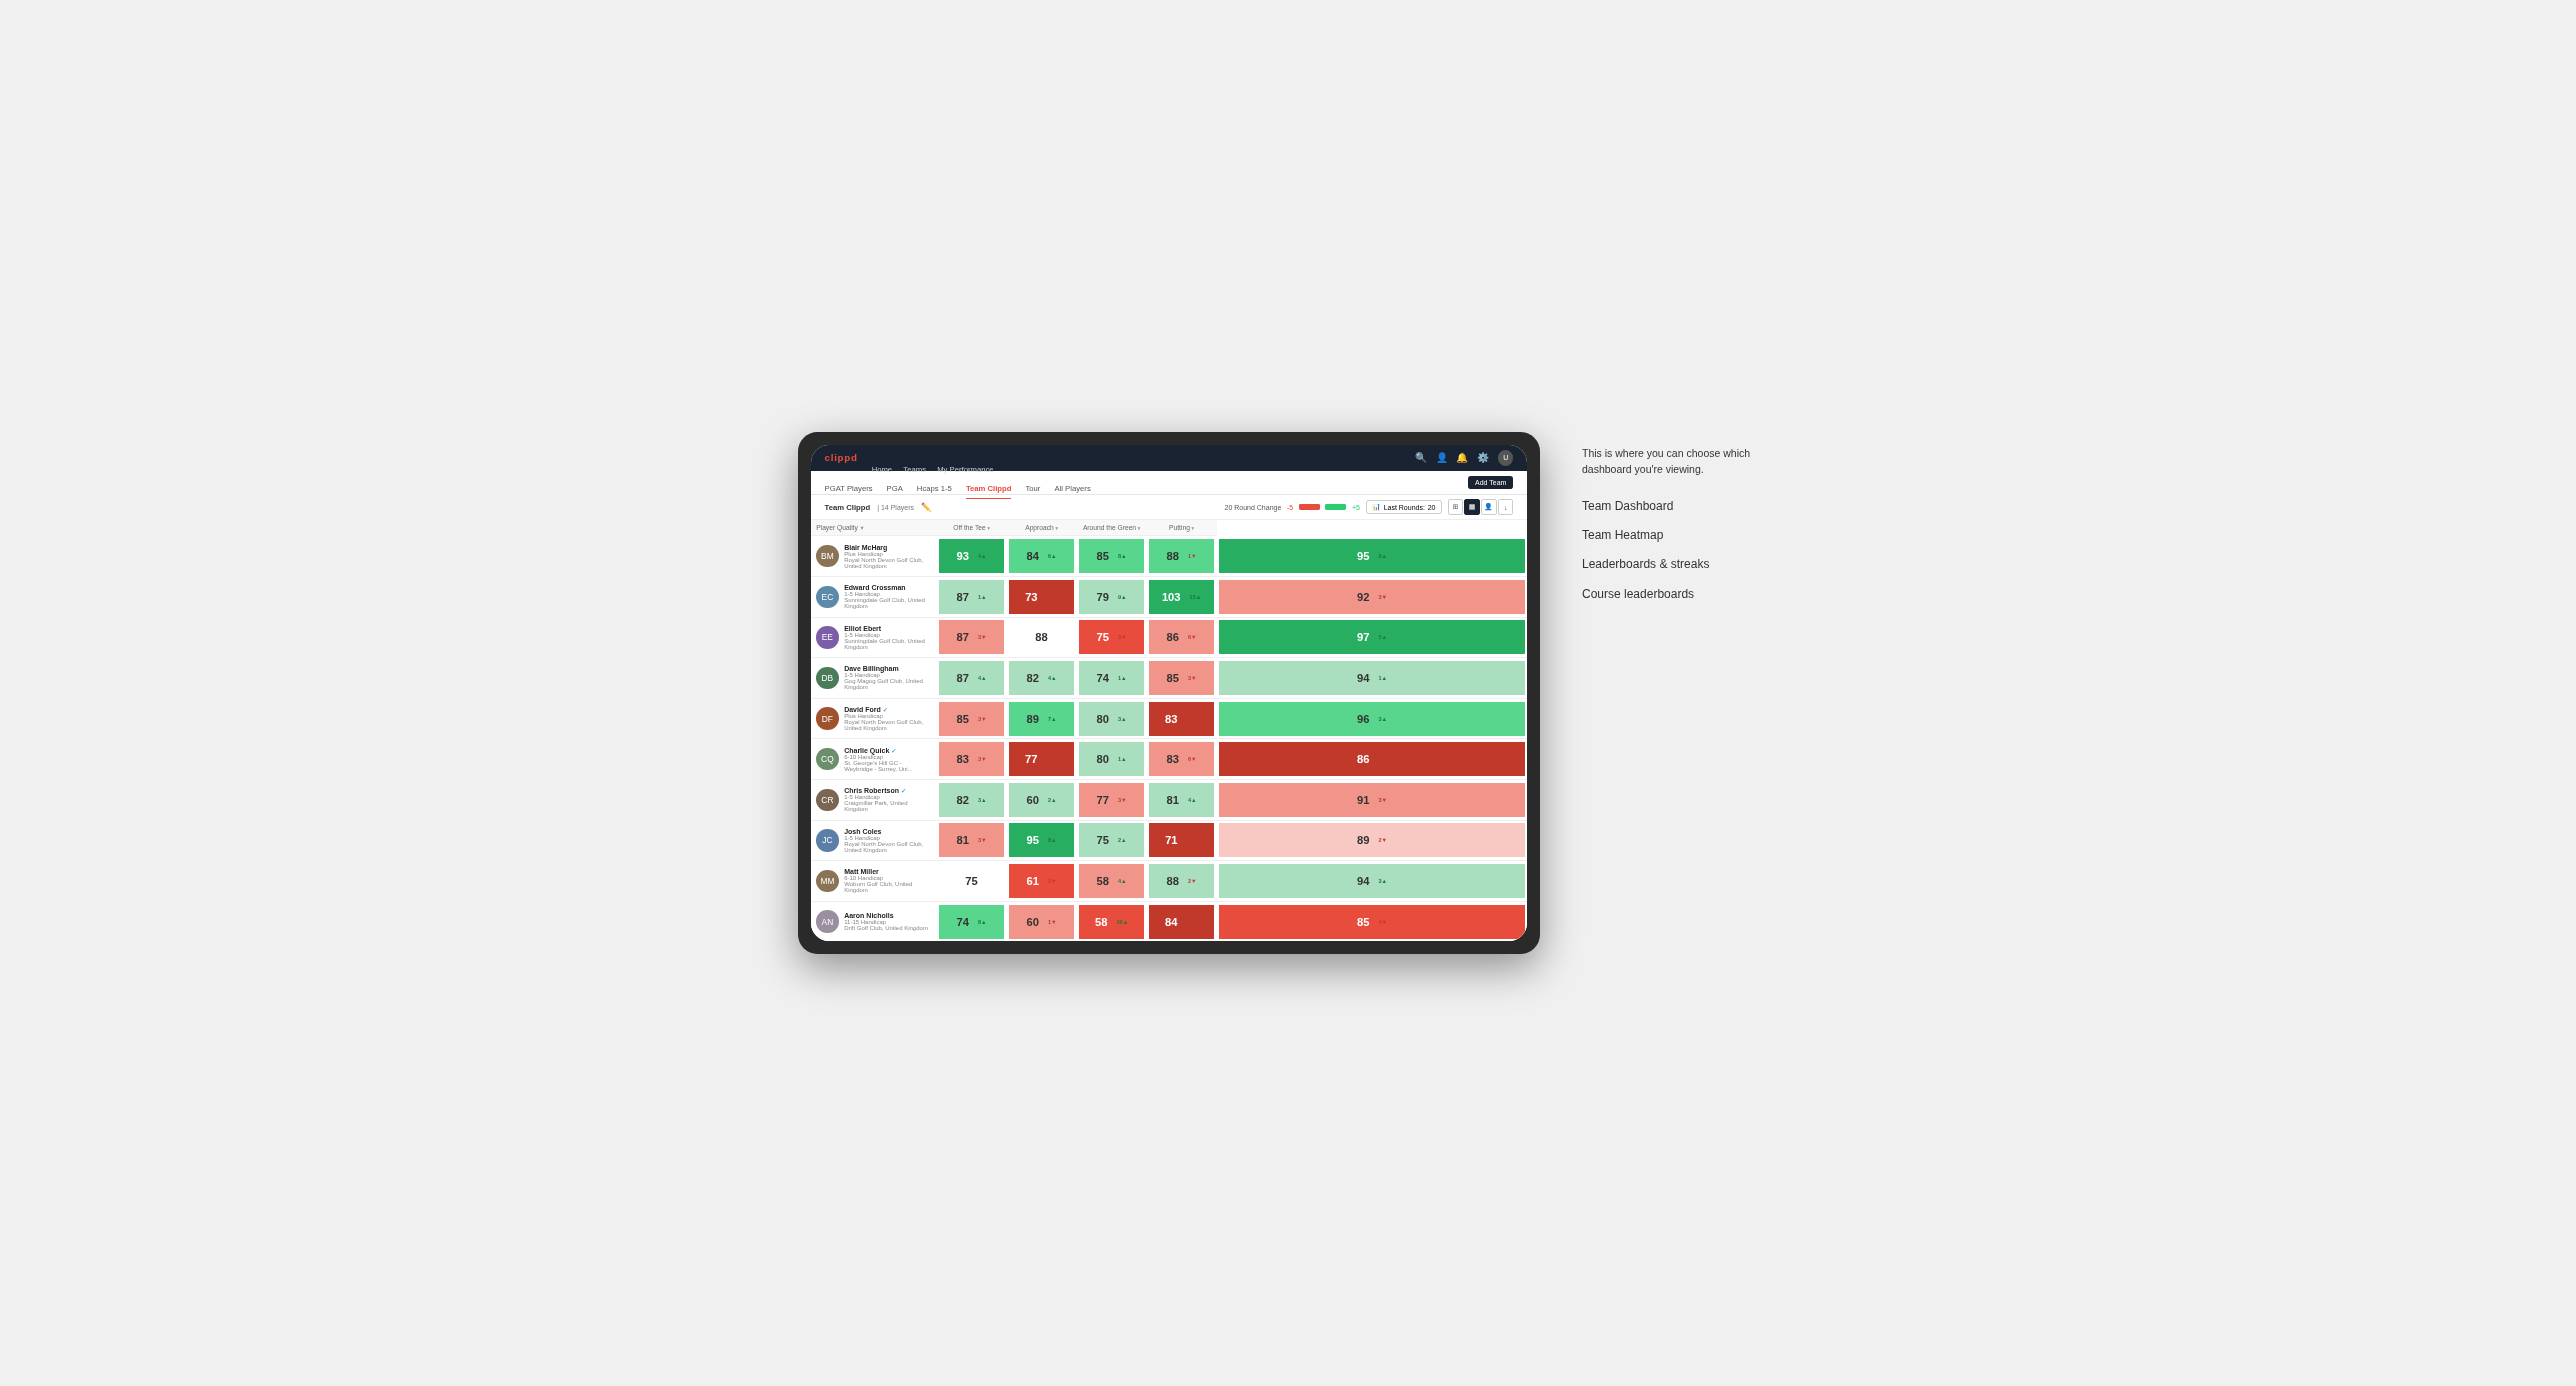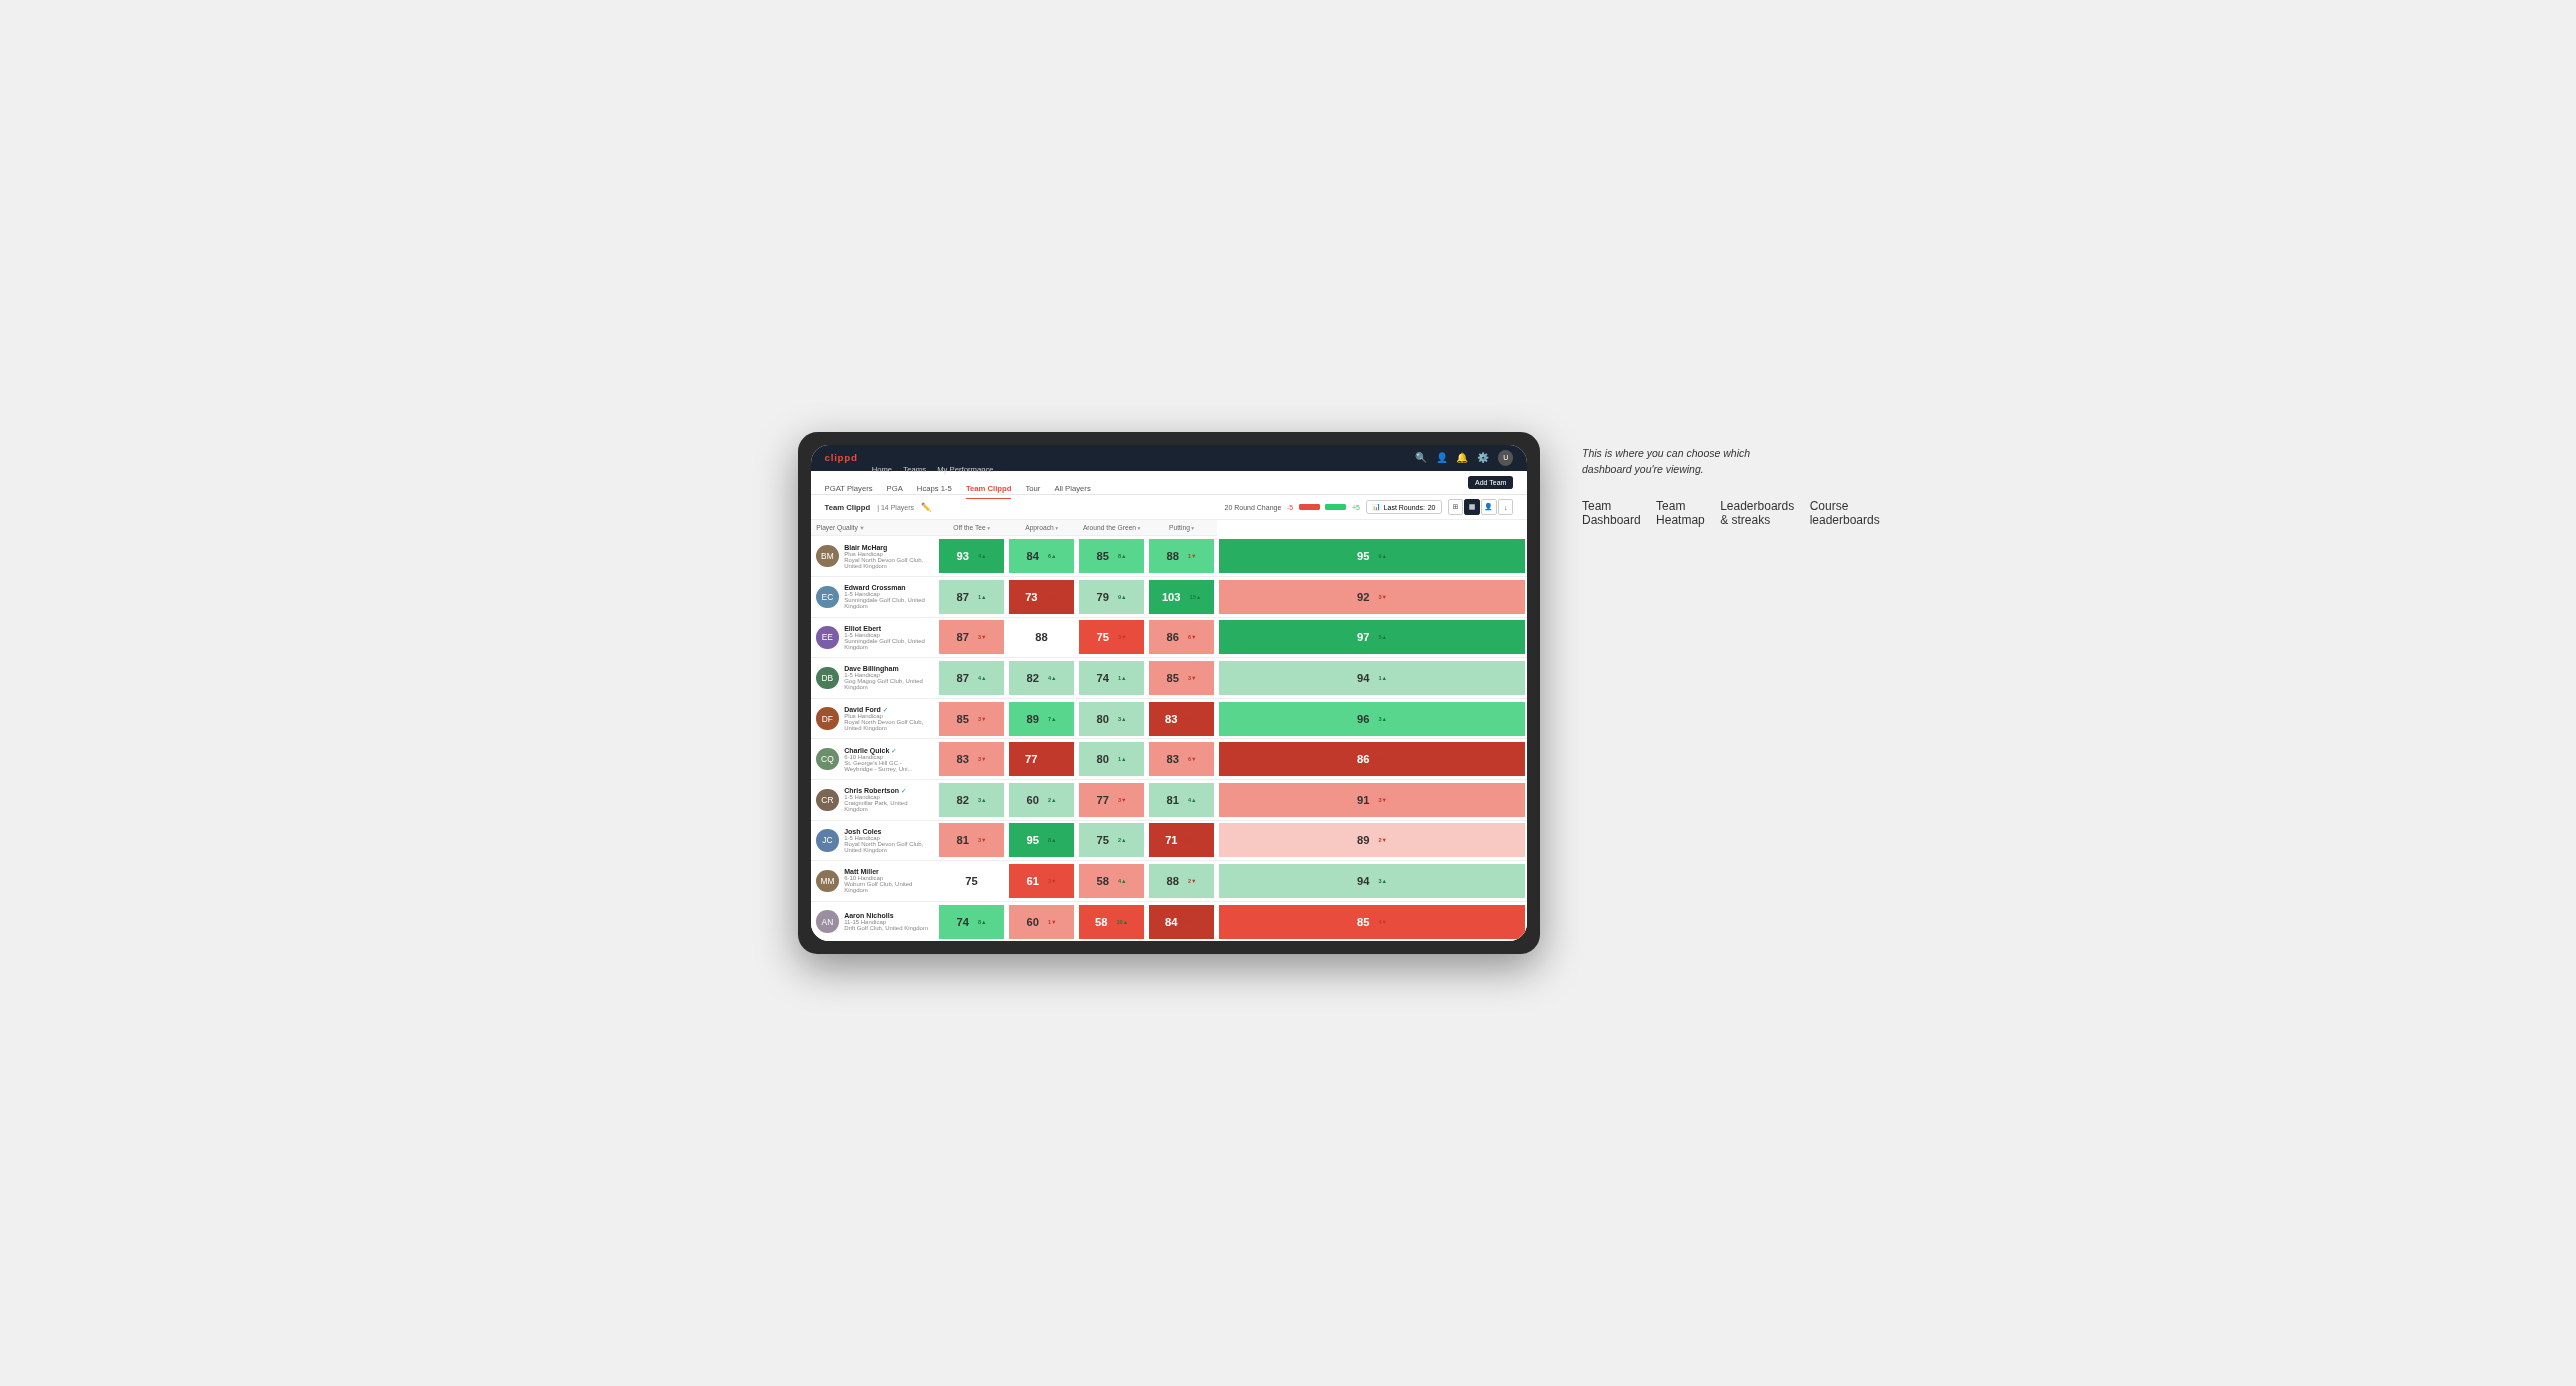--- a/index.html
+++ b/index.html
@@ -330,26 +330,25 @@
       width: 196px;
       flex-shrink: 0;
       padding-top: 14px;
     }
 
     .annotation-text {
       font-size: 10.5px;
       color: #333;
       line-height: 1.5;
       margin-bottom: 21px;
-      font-style: italic;
     }
 
     .dashboard-options {
       display: flex;
-      flex-direction: row;
+      flex-direction: column;
       gap: 15.4px;
       margin-top: 14px;
     }
 
     .dashboard-option {
       font-size: 12px;
       color: #333;
       font-weight: 400;
     }
   </style>

